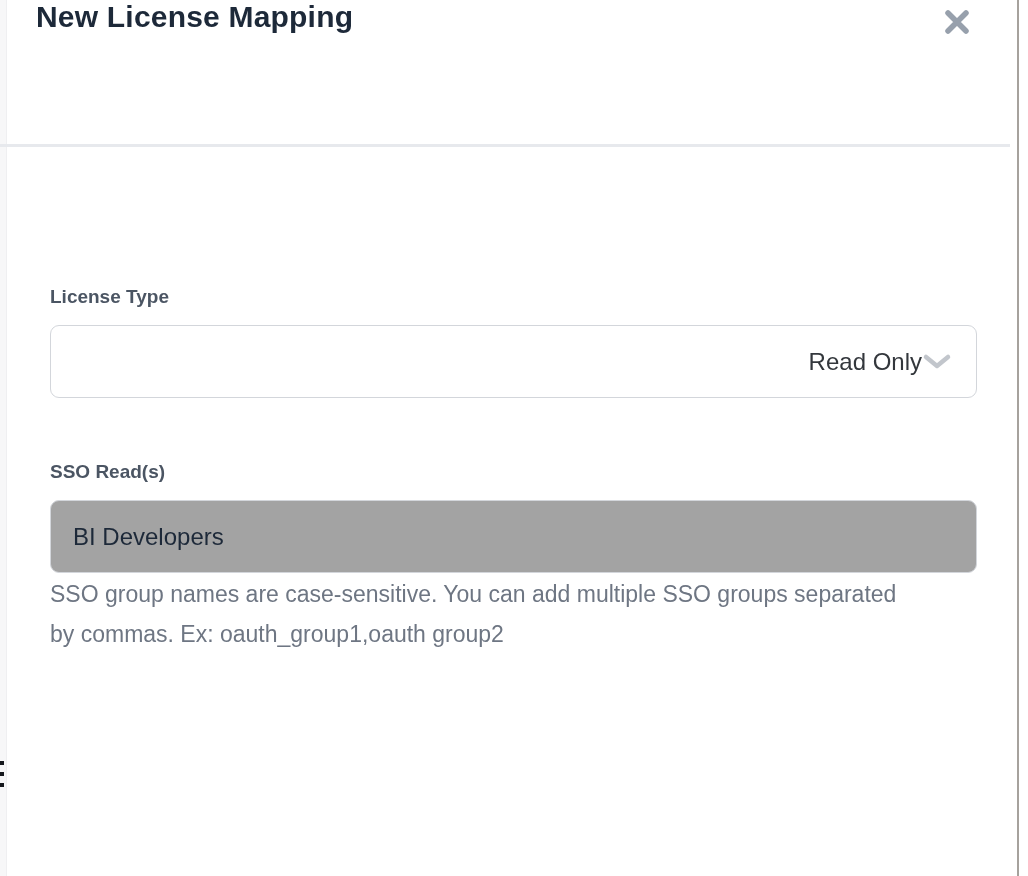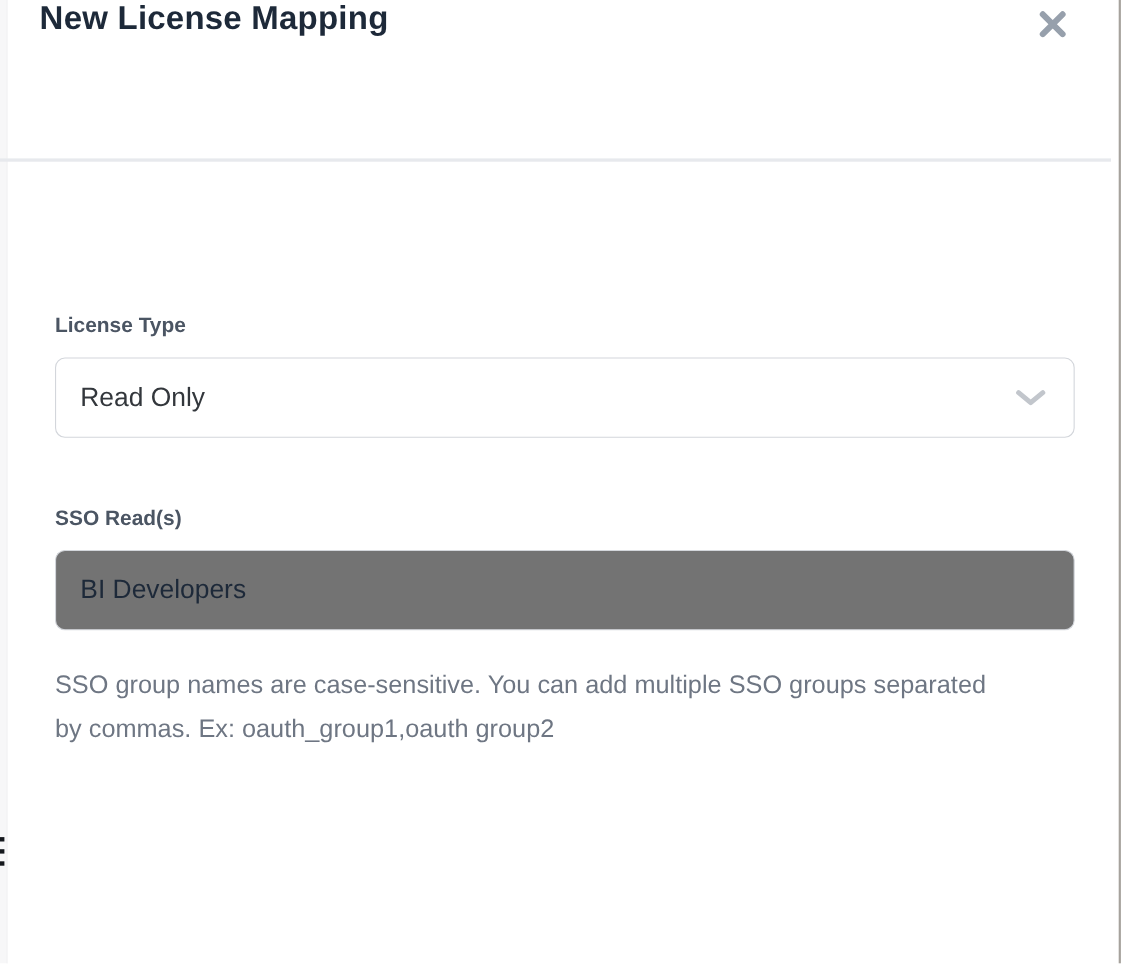--- a/index.html
+++ b/index.html
@@ -89,44 +89,43 @@
     line-height: 24px;
   }
   .label-license { margin-top: 101px; }
   .label-sso { margin-top: 62px; }
   .select-box {
     margin-top: 16px;
     width: 927px; height: 73px;
     background: #ffffff;
     border: 1px solid #d3d6db;
     border-radius: 9px;
-    display: flex; align-items: center; justify-content: space-between;
+    display: flex; align-items: center; justify-content: flex-end;
     padding: 0 24px 0 22px;
     cursor: pointer;
-    gap: 47px;
   }
   .select-value {
     font-size: 24px;
     color: #33373c;
   }
   .text-input {
     margin-top: 16px;
     width: 927px; height: 73px;
-    background: #737373;
+    background: #a3a3a3;
     border: 1px solid #d3d6db;
     border-radius: 9px;
     padding: 0 22px;
     font-family: "Liberation Sans", sans-serif;
     font-size: 24px;
     color: #1d2939;
     outline: none;
     display: block;
   }
   .helper-text {
-    margin-top: 29px;
+    margin-top: 1px;
     width: 850px;
     font-size: 23px;
     line-height: 40px;
     color: #6e7683;
   }
   .icon-svg { display: block; }
 </style>
 </head>
 <body>
 

